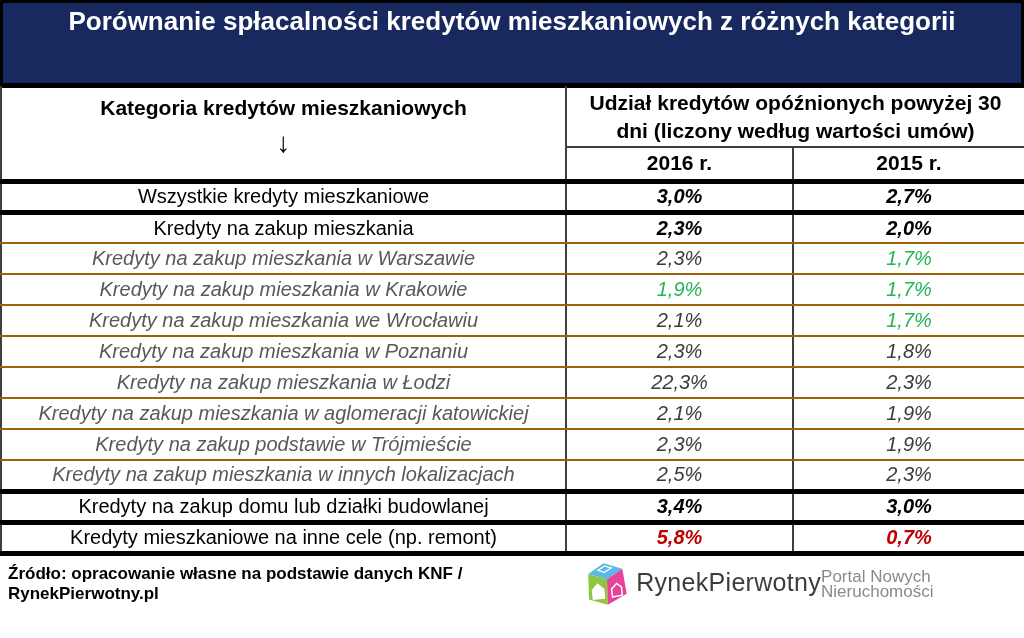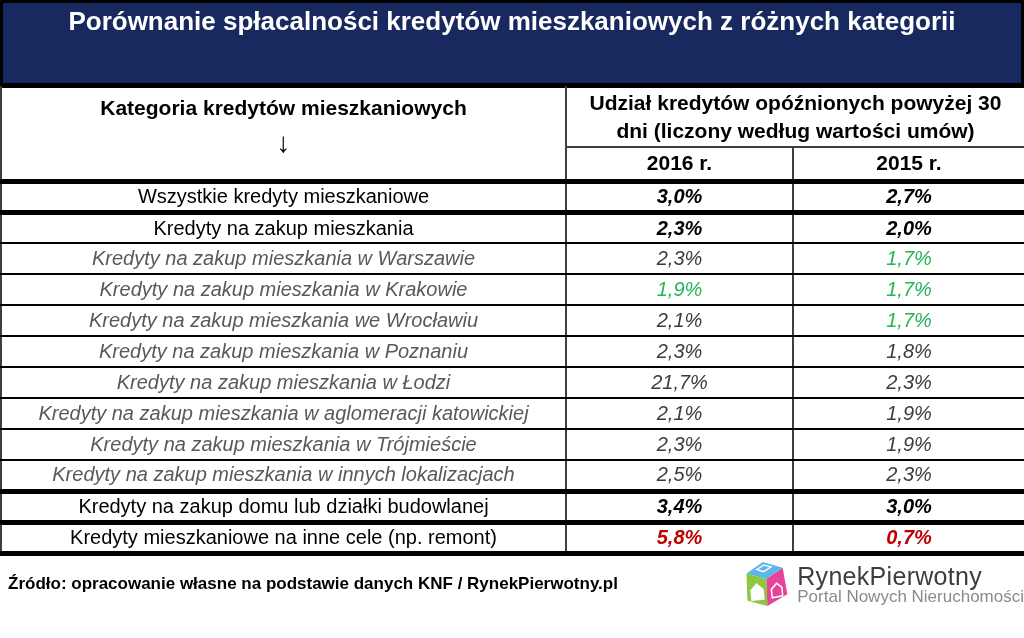--- a/index.html
+++ b/index.html
@@ -80,21 +80,21 @@
   }
   th.year-header {
     font-size: 21px;
     font-weight: bold;
     color: #000;
     height: 34px;
     border-bottom: 5px solid #000;
   }
 
   tr.data-row td { height: 31px; font-size: 20px; }
-  tr.div-thin  td { border-bottom: 2px solid #000000; margin-left: 48px; }
+  tr.div-thin  td { border-bottom: 2px solid #a16207; margin-left: 48px; }
   tr.div-thick td { border-bottom: 5px solid #000; }
 
   td.label.l-plain { font-style: normal; color: #000; }
   td.label.l-city  { font-style: italic; color: var(--city-gray); }
 
   td.val { font-style: italic; }
   td.val.v-bold  { font-weight: bold; color: #000; }
   td.val.v-dark  { font-weight: normal; color: var(--dark-val); }
   td.val.v-green { font-weight: normal; color: var(--green); }
   td.val.v-red   { font-weight: bold; color: var(--red); }
@@ -111,21 +111,21 @@
     font-size: 17px;
     font-weight: bold;
     color: #000;
   }
   .logo {
     display: flex;
     align-items: center;
     gap: 6px;
   }
   .logo-cube { transform: rotate(-6deg); }
-  .logo-text { display: flex; flex-direction: column; justify-content: center; }
+  .logo-text { display: flex; flex-direction: row; justify-content: center; }
   .logo-title {
     font-size: 25px;
     color: #3d3d3d;
     line-height: 26px;
     letter-spacing: 0.3px;
   }
   .logo-subtitle {
     font-size: 17px;
     color: #8a8a8a;
     line-height: 15px;
@@ -185,30 +185,30 @@
           <td class="val v-dark">2,1%</td>
           <td class="val v-green">1,7%</td>
         </tr>
         <tr class="data-row div-thin">
           <td class="label l-city">Kredyty na zakup mieszkania w Poznaniu</td>
           <td class="val v-dark">2,3%</td>
           <td class="val v-dark">1,8%</td>
         </tr>
         <tr class="data-row div-thin">
           <td class="label l-city">Kredyty na zakup mieszkania w Łodzi</td>
-          <td class="val v-dark">21,7%</td>
+          <td class="val v-dark">22,3%</td>
           <td class="val v-dark">2,3%</td>
         </tr>
         <tr class="data-row div-thin">
           <td class="label l-city">Kredyty na zakup mieszkania w aglomeracji katowickiej</td>
           <td class="val v-dark">2,1%</td>
           <td class="val v-dark">1,9%</td>
         </tr>
         <tr class="data-row div-thin">
-          <td class="label l-city">Kredyty na zakup mieszkania w Trójmieście</td>
+          <td class="label l-city">Kredyty na zakup podstawie w Trójmieście</td>
           <td class="val v-dark">2,3%</td>
           <td class="val v-dark">1,9%</td>
         </tr>
         <tr class="data-row div-thick">
           <td class="label l-city">Kredyty na zakup mieszkania w innych lokalizacjach</td>
           <td class="val v-dark">2,5%</td>
           <td class="val v-dark">2,3%</td>
         </tr>
         <tr class="data-row div-thick">
           <td class="label l-plain">Kredyty na zakup domu lub działki budowlanej</td>

